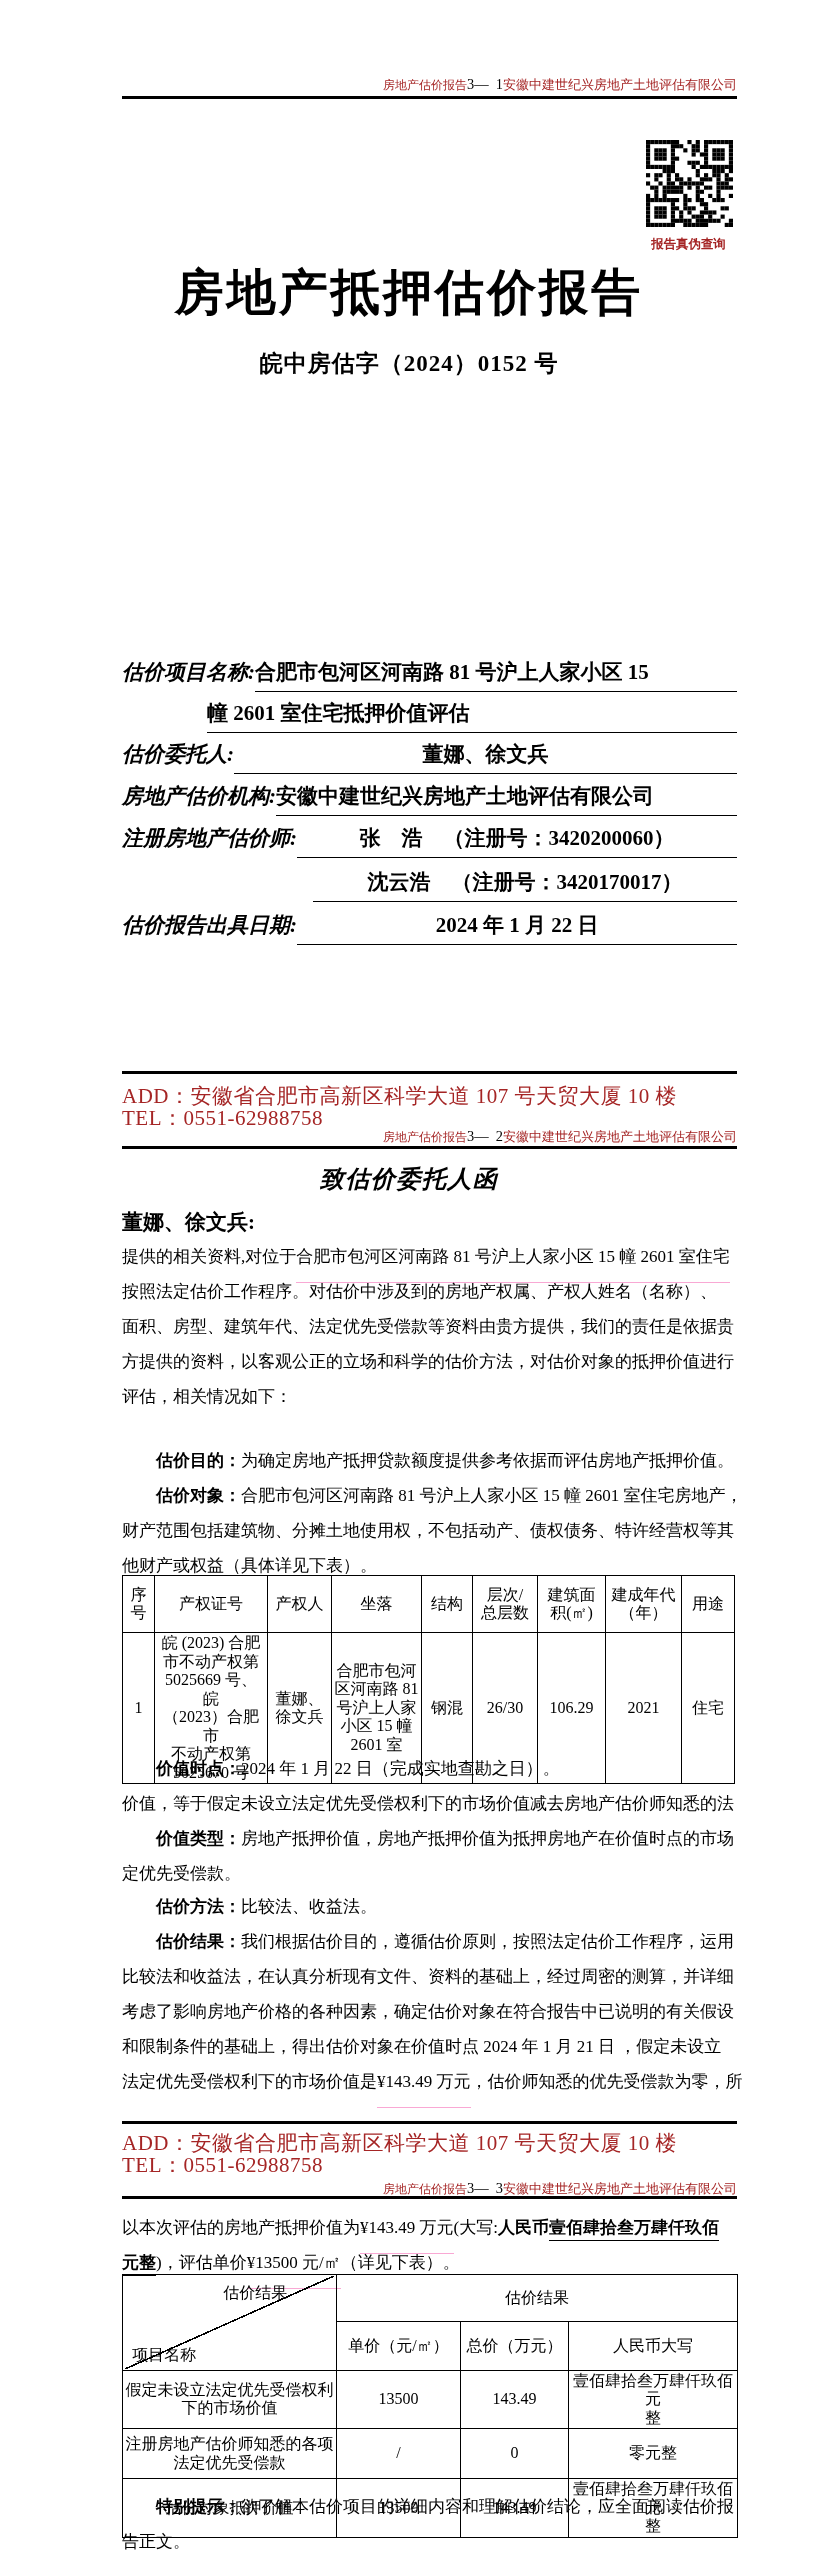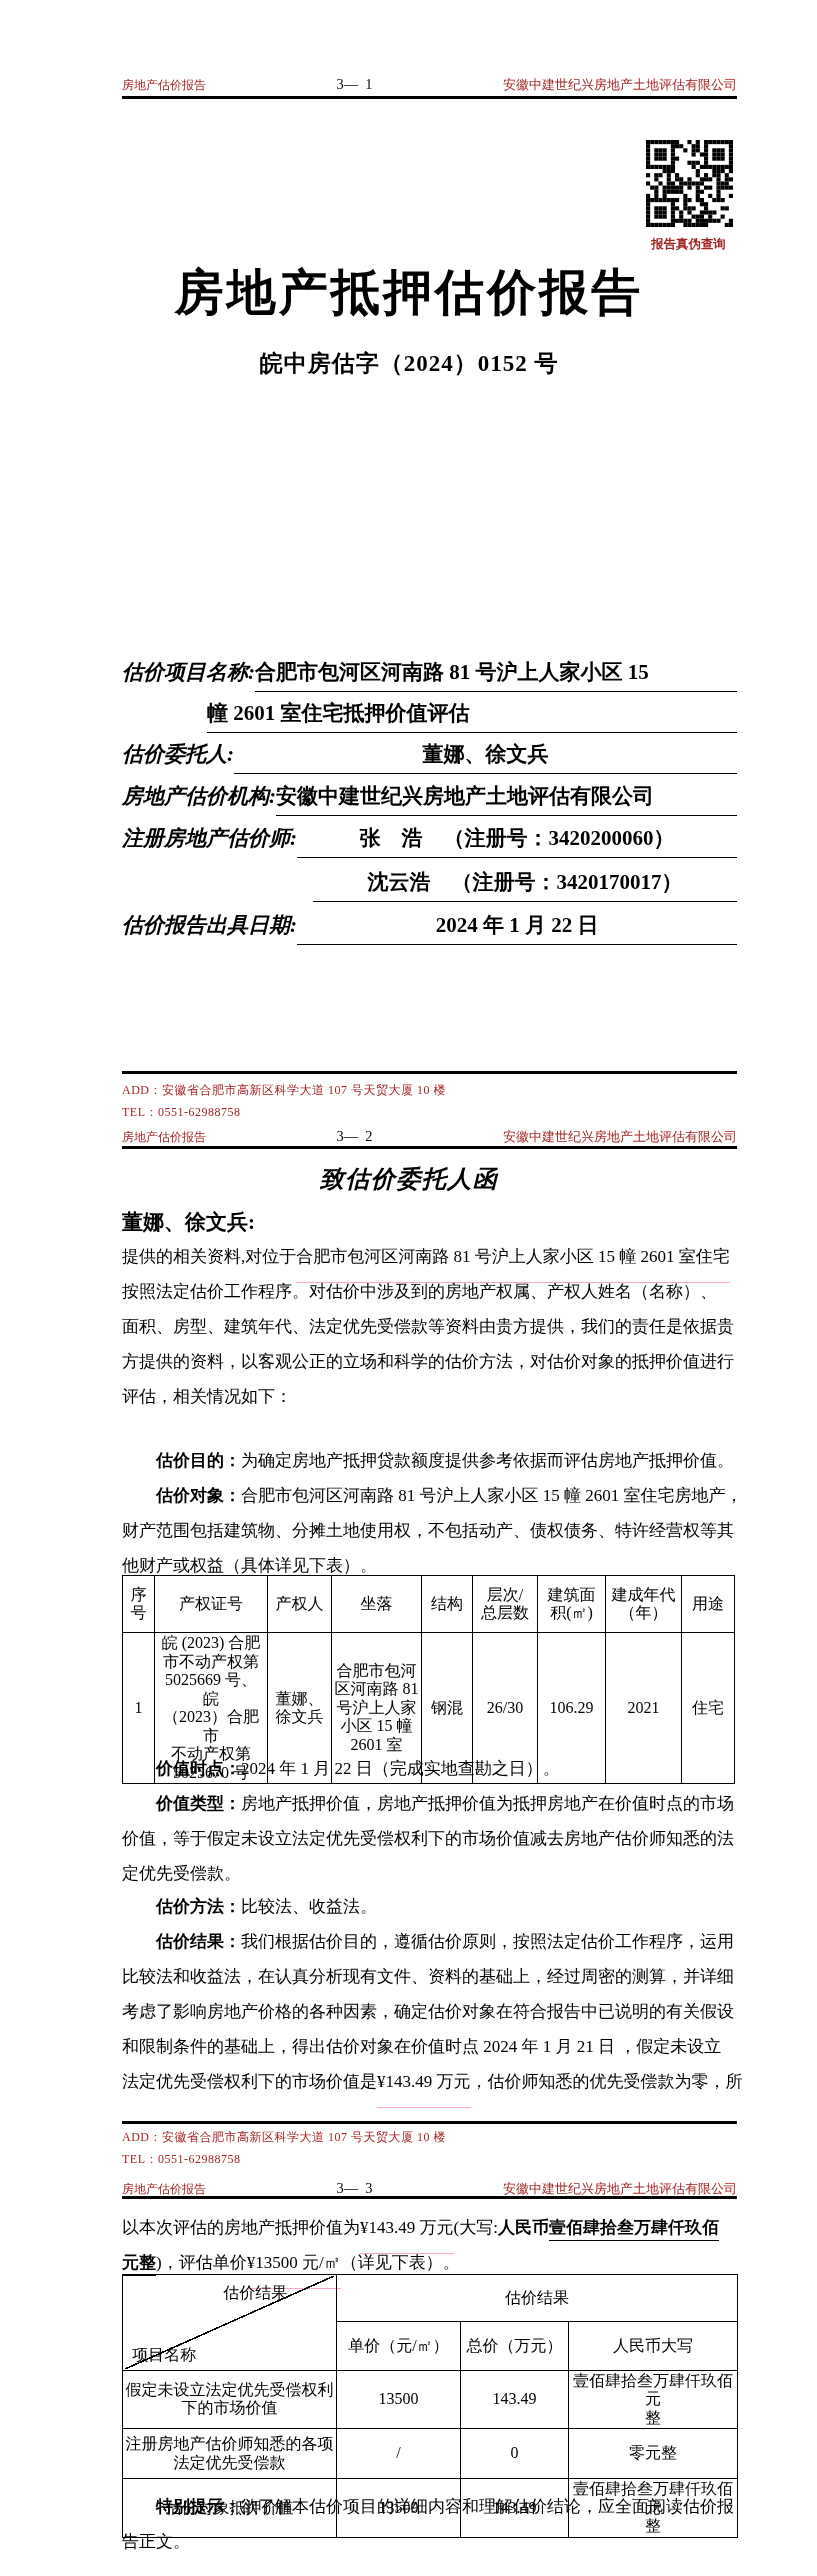--- a/index.html
+++ b/index.html
@@ -1,24 +1,24 @@
 <!DOCTYPE html>
 <html style="font-size:8.2px"><head>
 <meta charset="utf-8">
 <style>
   html,body{margin:0;padding:0;background:#fff;}
   .page{position:relative;width:818px;height:3298px;background:#ffffff;overflow:hidden;
         font-family:"Liberation Serif","DejaVu Serif",serif;color:#000;}
   .red{color:#a52525;}
   .rule{position:absolute;left:122px;width:615px;height:2.6px;background:#000;}
-  .pg-header{position:absolute;left:122px;width:615px;display:flex;justify-content:space-between;align-items:baseline;}
+  .pg-header{position:absolute;left:122px;width:615px;display:flex;justify-content:flex-end;align-items:baseline;}
   .ph-left{font-size:12px;white-space:pre;}
   .ph-num{font-size:14.4px;white-space:pre;}
   .ph-right{font-size:13px;white-space:pre;}
-  .ftr{position:absolute;left:122px;font-size:12px;letter-spacing:0.5px;white-space:pre;}
+  .ftr{position:absolute;left:122px;font-size:21px;letter-spacing:0.5px;white-space:pre;}
   .qr{position:absolute;left:646px;top:140px;width:87px;height:87px;}
   .qr-cap{position:absolute;left:641px;top:236px;width:95px;text-align:center;font-size:12.4px;font-weight:bold;}
   .title{position:absolute;left:0;top:260px;width:818px;text-align:center;font-size:49px;font-weight:bold;letter-spacing:3.1px;}
   .docno{position:absolute;left:0;top:348px;width:818px;text-align:center;font-size:23px;font-weight:bold;letter-spacing:1px;}
   .frow{position:absolute;left:122px;width:615px;display:flex;font-size:21px;font-weight:bold;}
   .flabel{white-space:pre;padding-bottom:5.2px;font-style:italic;}
   .fval{flex:1;border-bottom:1.5px solid #000;padding-bottom:5.2px;white-space:pre;}
   .fval.center{text-align:center;}
   .letter-title{position:absolute;left:0;top:1163px;width:818px;text-align:center;font-size:24px;font-weight:bold;letter-spacing:1.5px;font-style:italic;}
   .salutation{position:absolute;left:122px;top:1208px;font-size:21px;font-weight:bold;}
@@ -408,22 +408,22 @@
       <td>2021</td>
       <td>住宅</td>
     </tr>
   </tbody>
     </table>
 
   <div class="para" style="top:1751px">
       <div class="tline"><span>　　</span><span class="hei">价值时点：</span><span>2024 年 1 月 22 日（完成实地查勘之日）。</span></div>
     </div>
   <div class="para" style="top:1786px">
+      <div class="tline"><span>价值，等于假定未设立法定优先受偿权利下的市场价值减去房地产估价师知悉的法</span></div>
       <div class="tline"><span>　　</span><span class="hei">价值类型：</span><span>房地产抵押价值，房地产抵押价值为抵押房地产在价值时点的市场</span></div>
-      <div class="tline"><span>价值，等于假定未设立法定优先受偿权利下的市场价值减去房地产估价师知悉的法</span></div>
       <div class="tline"><span>定优先受偿款。</span></div>
     </div>
   <div class="para" style="top:1889px">
       <div class="tline"><span>　　</span><span class="hei">估价方法：</span><span>比较法、收益法。</span></div>
     </div>
   <div class="para" style="top:1924px">
       <div class="tline"><span>　　</span><span class="hei">估价结果：</span><span>我们根据估价目的，遵循估价原则，按照法定估价工作程序，运用</span></div>
       <div class="tline"><span>比较法和收益法，在认真分析现有文件、资料的基础上，经过周密的测算，并详细</span></div>
       <div class="tline"><span>考虑了影响房地产价格的各种因素，确定估价对象在符合报告中已说明的有关假设</span></div>
       <div class="tline"><span>和限制条件的基础上，得出估价对象在价值时点 2024 年 1 月 21 日 ，假定未设立</span></div>

